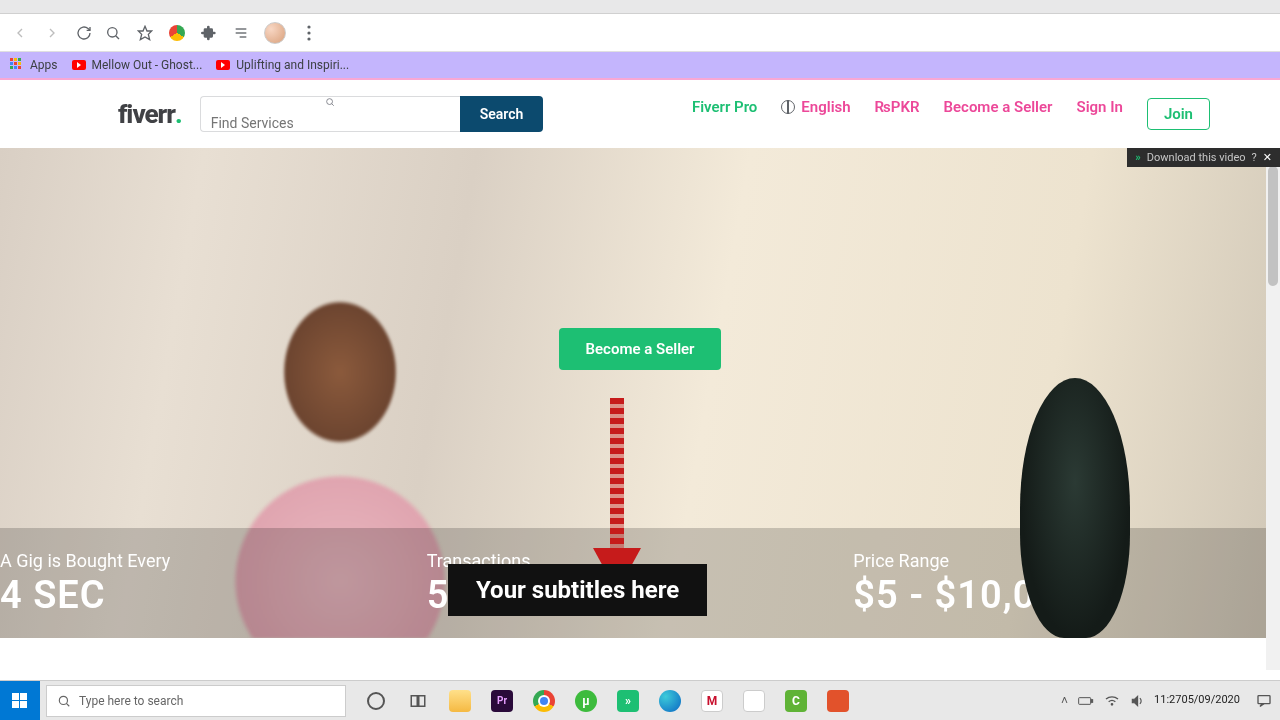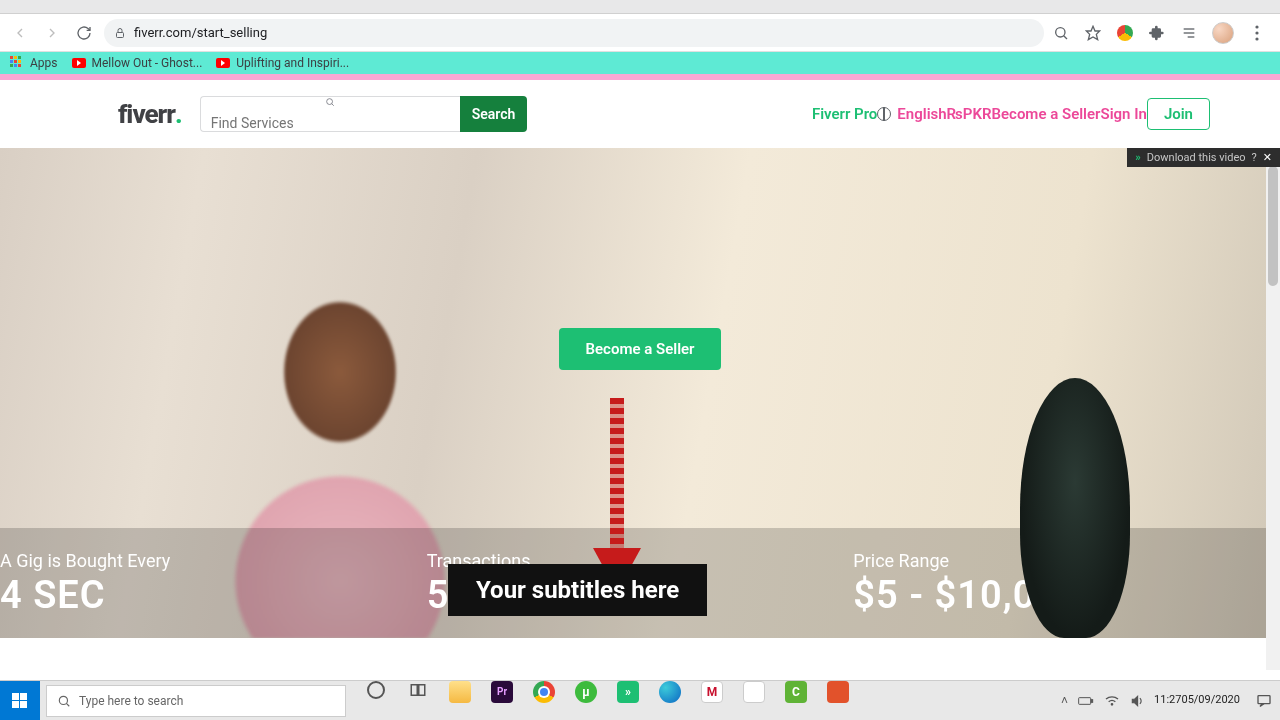--- a/index.html
+++ b/index.html
@@ -9,41 +9,41 @@
   .tabstrip { height: 14px; background: #e8e8e9; border-bottom: 1px solid #d0d0d0; }
   .toolbar { height: 38px; background: #fff; display: flex; align-items: center; padding: 0 8px; gap: 8px; border-bottom: 1px solid #e0e0e0; }
   .nav-btn { width: 24px; height: 24px; display: flex; align-items: center; justify-content: center; color: #5f6368; cursor: pointer; border-radius: 50%; }
   .nav-btn.disabled { color: #bdbdbd; }
   .omnibox { flex: 1; height: 28px; background: #f1f3f4; border-radius: 14px; display: flex; align-items: center; padding: 0 10px; gap: 8px; color: #202124; font-size: 13px; }
   .lock { width: 12px; height: 12px; }
   .toolbar-right { display: flex; align-items: center; gap: 14px; padding-right: 6px; }
   .tb-icon { width: 18px; height: 18px; display: flex; align-items: center; justify-content: center; color: #5f6368; }
   .avatar { width: 22px; height: 22px; border-radius: 50%; background: radial-gradient(circle at 30% 30%, #f8d7c4, #d9a07b); border: 1px solid #ccc; }
 
-  .bookbar { height: 28px; background: #5eead4; display: flex; align-items: center; padding: 0 10px; gap: 14px; border-bottom: 6px solid #f9a8d4; font-size: 12px; color: #3c4043; }
+  .bookbar { height: 28px; background: #c4b5fd; display: flex; align-items: center; padding: 0 10px; gap: 14px; border-bottom: 2px solid #f9a8d4; font-size: 12px; color: #3c4043; }
   .bk-item { display: flex; align-items: center; gap: 6px; cursor: pointer; }
   .apps-grid { width: 14px; height: 14px; display: grid; grid-template-columns: repeat(3,3px); grid-template-rows: repeat(3,3px); gap: 1px; }
   .apps-grid span { background: #ea4335; }
   .apps-grid span:nth-child(2){background:#fbbc05}.apps-grid span:nth-child(3){background:#34a853}
   .apps-grid span:nth-child(4){background:#4285f4}.apps-grid span:nth-child(5){background:#ea4335}
   .apps-grid span:nth-child(6){background:#fbbc05}.apps-grid span:nth-child(7){background:#34a853}
   .apps-grid span:nth-child(8){background:#4285f4}.apps-grid span:nth-child(9){background:#ea4335}
   .yt-ico { width: 14px; height: 10px; background: #ff0000; border-radius: 2px; position: relative; }
   .yt-ico::after { content:''; position:absolute; left:5px; top:2px; border-left:4px solid #fff; border-top:3px solid transparent; border-bottom:3px solid transparent; }
 
   
   .page { position: relative; height: 590px; overflow: hidden; }
   .site-header { height: 68px; background: #fff; display: flex; align-items: center; padding: 0 70px 0 70px; gap: 18px; margin-left: 48px; }
   .logo { font-weight: 800; font-size: 26px; color: #404145; letter-spacing: -1px; display:flex; align-items:baseline;}
   .logo .dot { color: #1dbf73; }
   .searchwrap { display: flex; align-items: center; }
   .searchbox { width: 260px; height: 36px; border: 1px solid #dadbdd; border-right: none; border-radius: 4px 0 0 4px; display: flex; align-items: center; padding: 0 10px; gap: 8px; color: #74767e; font-size: 14px; flex-direction: column; }
   .searchbox input { border:none; outline:none; font-size:14px; color:#404145; width:100%; background:transparent;}
-  .searchbtn { height: 36px; padding: 0 12px; background: #15803d; color: #fff; border: none; border-radius: 0 4px 4px 0; font-weight: 600; font-size: 14px; cursor: pointer; }
-  .nav { margin-left: auto; display: flex; align-items: center; font-size: 15px; font-weight: 600; color: #74767e; }
+  .searchbtn { height: 36px; padding: 0 20px; background: #0c4a6e; color: #fff; border: none; border-radius: 0 4px 4px 0; font-weight: 600; font-size: 14px; cursor: pointer; }
+  .nav { margin-left: auto; display: flex; align-items: flex-start; gap: 24px; font-size: 15px; font-weight: 600; color: #74767e; }
   .nav a { text-decoration: none; color: #ec4899; cursor: pointer; display:flex; align-items:center; gap:6px;}
   .nav a.pro { color: #1dbf73; }
   .joinbtn { border: 1px solid #1dbf73; color: #1dbf73; padding: 6px 16px; border-radius: 4px; background:#fff; cursor:pointer; font-weight:600; font-size:15px;}
 
   .hero { position: relative; height: 490px; background: linear-gradient(100deg,#d9cfc4 0%,#e8dfd3 15%, #dad0c4 35%, #f3ead9 55%, #ede3cf 80%, #cfc6b6 100%); overflow:hidden;}
   
   .hero::before{content:'';position:absolute;left:190px;top:110px;width:300px;height:380px;background:radial-gradient(ellipse 120px 150px at 50% 30%, #8b5a3c 0%, #6d4530 45%, transparent 48%), radial-gradient(ellipse 170px 170px at 50% 85%, #e9b8c0 0%, #e0a5b0 60%, transparent 63%);border-radius:50% 50% 20% 20%;filter:blur(1px);} 
   .hero::after{content:'';position:absolute;right:150px;top:230px;width:110px;height:260px;background:radial-gradient(ellipse at 50% 40%, #2b3a34 0%, #141b18 70%);border-radius:50% 50% 40% 40%;}
   .hero-inner { position: absolute; inset: 0; display: flex; flex-direction: column; align-items: center; padding-top: 150px; text-align: center; }
   .hero h1 { font-size: 52px; font-weight: 700; color: #fff; text-shadow: 0 1px 4px rgba(0,0,0,0.25); }
@@ -68,21 +68,21 @@
   .vscroll{position:absolute;right:0;top:80px;width:14px;height:590px;background:#f1f1f1;}
   .vscroll .thumb{position:absolute;left:2px;top:6px;width:10px;height:120px;background:#c2c2c2;border-radius:5px;}
 
   
   .taskbar { position: absolute; left:0; right:0; bottom:0; height: 40px; background: #e8e8e8; display:flex; align-items:center; border-top:1px solid #ccc; font-size:12px; color:#222;}
   .start { width:40px; height:40px; background:#0078d4; display:flex; align-items:center; justify-content:center;}
   .winlogo{width:16px;height:16px;display:grid;grid-template-columns:7px 7px;grid-template-rows:7px 7px;gap:1px;}
   .winlogo span{background:#fff;}
   .searchtask{flex:0 0 300px;height:32px;margin:0 6px;background:#fff;border:1px solid #ccc;display:flex;align-items:center;padding:0 10px;gap:8px;color:#666;}
   .tb-apps{display:flex;align-items:center;gap:2px;margin-left:4px;}
-  .tb-app{width:40px;height:40px;display:flex;align-items:flex-start;justify-content:center;}
+  .tb-app{width:40px;height:40px;display:flex;align-items:center;justify-content:center;}
   .ico{width:22px;height:22px;border-radius:4px;}
   .tray{margin-left:auto;display:flex;align-items:center;gap:10px;padding:0 8px;}
   .clock{display:flex;flex-direction:row;align-items:flex-end;line-height:1.1;font-size:11px;padding-right:6px;}
   .globe{width:14px;height:14px;border:1.5px solid #5f6368;border-radius:50%;position:relative;}
   .globe::after{content:'';position:absolute;left:5px;top:-1px;width:1.5px;height:14px;background:#5f6368;}
 </style>
 </head>
 <body>
 
 <div class="tabstrip"></div>
@@ -96,27 +96,20 @@
   <div class="nav-btn disabled">
     <svg width="16" height="16" viewBox="0 0 24 24" fill="none" stroke="currentColor" stroke-width="2">
         <polyline points="9 18 15 12 9 6"></polyline>
       </svg>
   </div>
   <div class="nav-btn">
     <svg width="16" height="16" viewBox="0 0 24 24" fill="none" stroke="currentColor" stroke-width="2">
         <path d="M21 12a9 9 0 1 1-3-6.7L21 8"></path>
         <polyline points="21 3 21 8 16 8"></polyline>
       </svg>
-  </div>
-  <div class="omnibox">
-    <svg class="lock" viewBox="0 0 24 24" fill="none" stroke="#5f6368" stroke-width="2">
-        <rect x="5" y="11" width="14" height="10" rx="2"></rect>
-        <path d="M8 11V7a4 4 0 0 1 8 0v4"></path>
-      </svg>
-    <span>fiverr.com/start_selling</span>
   </div>
   <div class="toolbar-right">
     <div class="tb-icon">
         <svg width="16" height="16" viewBox="0 0 24 24" fill="none" stroke="currentColor" stroke-width="2">
           <circle cx="11" cy="11" r="7"></circle>
           <line x1="21" y1="21" x2="16" y2="16"></line>
         </svg>
       </div>
     <div class="tb-icon">
         <svg width="16" height="16" viewBox="0 0 24 24" fill="none" stroke="currentColor" stroke-width="2">

